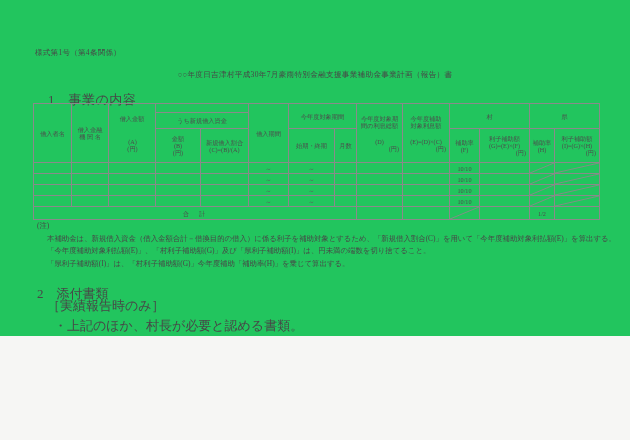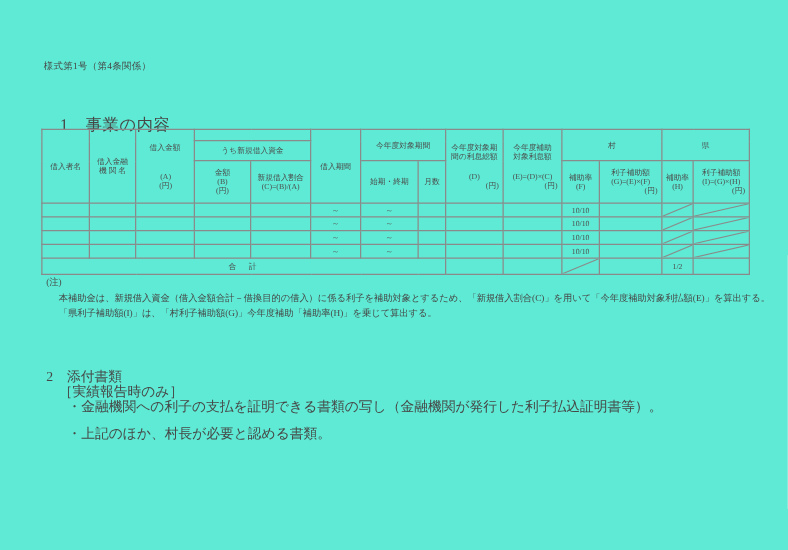--- a/index.html
+++ b/index.html
@@ -2,21 +2,21 @@
 <html><head>
 <meta charset="utf-8">
 <style>
   html,body{margin:0;padding:0;}
   body{
     width:630px;height:440px;background:#f6f6f4;
     font-family:"Liberation Serif","DejaVu Serif",serif;
     -webkit-font-smoothing:antialiased;
   }
   .page{
-    position:relative;width:630px;height:440px;background:#5eead4;color:#474747;overflow:hidden;font-family:Liberation Serif, serif;
+    position:relative;width:630px;height:336px;background:#22c55e;color:#474747;overflow:hidden;font-family:Liberation Serif, serif;
   }
   .form-number{position:absolute;left:35px;top:48px;font-size:7.5px;letter-spacing:.3px;white-space:nowrap;}
   .doc-title{position:absolute;left:0;right:0;top:70px;text-align:center;font-size:7.6px;letter-spacing:.3px;white-space:nowrap;}
   .sec-heading{position:absolute;font-size:13px;letter-spacing:.5px;white-space:nowrap;}
   .sec1-heading{left:48px;top:91px;}
 
   table.biz{
     position:absolute;left:33px;top:103px;width:566px;
     border-collapse:collapse;table-layout:fixed;
     font-size:6.2px;line-height:7px;color:#4c4c4c;
@@ -34,31 +34,32 @@
   .de-code{margin-top:9px;text-align:center;}
   .yen-r{text-align:right;padding-right:3px;}
   td.diag{position:relative;}
   td.diag svg{position:absolute;left:0;top:0;width:100%;height:100%;display:block;}
   td.diag line{stroke:#8a8a8a;stroke-width:.9;vector-effect:non-scaling-stroke;}
   td.total-label{letter-spacing:2px;}
   .tilde{font-size:6.4px;color:#5a5a5a;}
 
   .notes{position:absolute;left:37px;top:220px;font-size:7.4px;line-height:12.6px;white-space:nowrap;}
   .note-item{padding-left:10px;}
-  .sec2{position:absolute;left:37px;top:296px;font-size:11px;line-height:12.2px;white-space:nowrap;}
+  .sec2{position:absolute;left:37px;top:288px;font-size:13px;line-height:12.2px;white-space:nowrap;}
   .sec2 .grp{padding-left:10px;}
   .sec2 .itm{padding-left:17px;}
   .sec2 .footer-item{margin-top:8px;}
 </style>
 </head>
 <body>
 
 <div class="page">
 
   <div class="form-number">様式第1号（第4条関係）</div>
+  <div class="doc-title">○○年度日吉津村平成30年7月豪雨特別金融支援事業補助金事業計画（報告）書</div>
   <div class="sec-heading sec1-heading">1　事業の内容</div>
 
   <table class="biz">
     <colgroup>
       <col style="width:38px">
         <col style="width:37px">
         <col style="width:47px">
         <col style="width:45px">
       <col style="width:48px">
         <col style="width:40px">
@@ -269,23 +270,23 @@
       <td></td>
       <td>1/2</td>
       <td></td>
     </tr>
   </tbody>
     </table>
 
   <div class="notes">
     <div>(注)</div>
     <div class="note-item">本補助金は、新規借入資金（借入金額合計－借換目的の借入）に係る利子を補助対象とするため、「新規借入割合(C)」を用いて「今年度補助対象利払額(E)」を算出する。</div>
+    <div class="note-item">「今年度補助対象利払額(E)」、「村利子補助額(G)」及び「県利子補助額(I)」は、円未満の端数を切り捨てること。</div>
     <div class="note-item">「県利子補助額(I)」は、「村利子補助額(G)」今年度補助「補助率(H)」を乗じて算出する。</div>
   </div>
 
   <div class="sec2">
     <div>2　添付書類</div>
     <div class="grp">［実績報告時のみ］</div>
-    <div class="itm">・金融機関への利子の支払を証明できる書類の写し（金融機関が発行した利子払込証明書等）。</div>
     <div class="itm footer-item">・上記のほか、村長が必要と認める書類。</div>
   </div>
 
 </div>
 
 </body></html>

